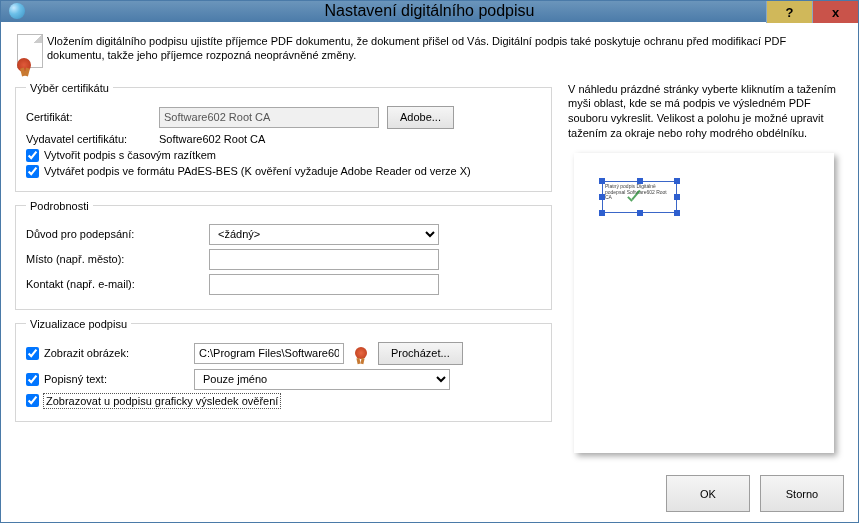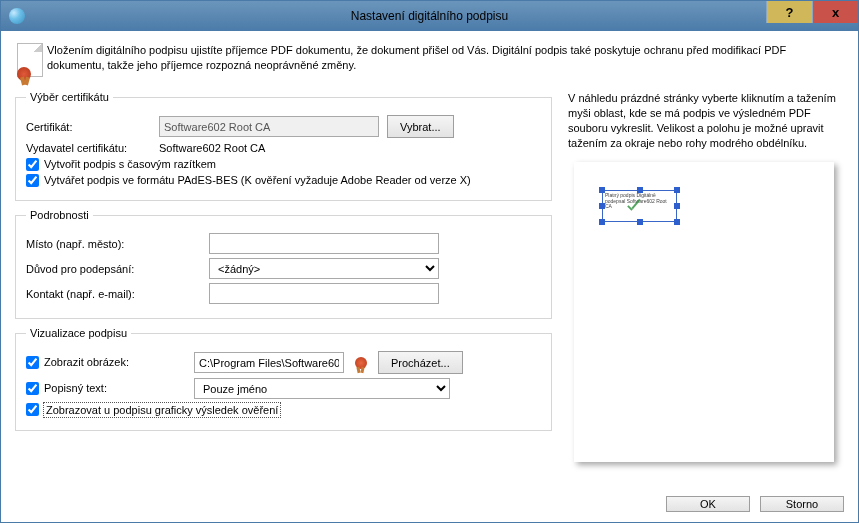--- a/index.html
+++ b/index.html
@@ -30,21 +30,21 @@
   .titlebar .app-icon {
     width: 16px; height: 16px;
     margin-left: 8px;
     border-radius: 50%;
     background: radial-gradient(circle at 30% 30%, #c7eaff 0%, #6bbfe8 40%, #3a8fc0 100%);
   }
   .titlebar .title {
     position: absolute;
     left: 0; right: 0;
     text-align: center;
-    font-size: 12px;
+    font-size: 16px;
     pointer-events: none;
   }
   .titlebar .controls {
     position: absolute;
     right: 0; top: 0;
     display: flex;
     height: 22px;
   }
   .titlebar .ctrl {
     width: 46px;
@@ -284,21 +284,21 @@
   }
 
   .footer {
     display:flex;
     justify-content:flex-end;
     gap:10px;
     padding: 8px 14px 10px 0;
   }
   .footer .btn {
     width: 84px;
-    height: 16px;
+    height: 37px;
   }
 </style>
 </head>
 <body>
 
 <div class="window">
 
   <div class="titlebar">
     <div class="app-icon"></div>
     <div class="title">Nastavení digitálního podpisu</div>
@@ -322,21 +322,21 @@
 
     <div class="columns">
       <div class="left">
 
         <fieldset class="cert">
           <legend>Výběr certifikátu</legend>
 
           <div class="row">
             <span class="lbl">Certifikát:</span>
             <input type="text" class="std ro" style="width: 220px;" readonly="" value="Software602 Root CA">
-            <button class="btn">Vybrat...</button>
+            <button class="btn">Adobe...</button>
           </div>
 
           <div class="row">
             <span class="lbl">Vydavatel certifikátu:</span>
             <span>Software602 Root CA</span>
           </div>
 
           <div class="checkboxline">
             <input type="checkbox" checked="" style="">
             <span>Vytvořit podpis s časovým razítkem</span>
@@ -344,29 +344,29 @@
 
           <div class="checkboxline">
             <input type="checkbox" checked="" style="">
             <span>Vytvářet podpis ve formátu PAdES-BES (K ověření vyžaduje Adobe Reader od verze X)</span>
           </div>
         </fieldset>
 
         <fieldset class="details">
           <legend>Podrobnosti</legend>
 
-          <div class="row">
-            <span class="lbl">Místo (např. město):</span>
-            <input type="text" class="std" style="width: 230px;" value="">
-          </div>
           <div class="row">
             <span class="lbl">Důvod pro podepsání:</span>
             <select class="std" style="width:230px">
               <option>&lt;žádný&gt;</option>
             </select>
+          </div>
+          <div class="row">
+            <span class="lbl">Místo (např. město):</span>
+            <input type="text" class="std" style="width: 230px;" value="">
           </div>
           <div class="row">
             <span class="lbl">Kontakt (např. e-mail):</span>
             <input type="text" class="std" style="width: 230px;" value="">
           </div>
         </fieldset>
 
         <fieldset class="viz">
           <legend>Vizualizace podpisu</legend>
 

